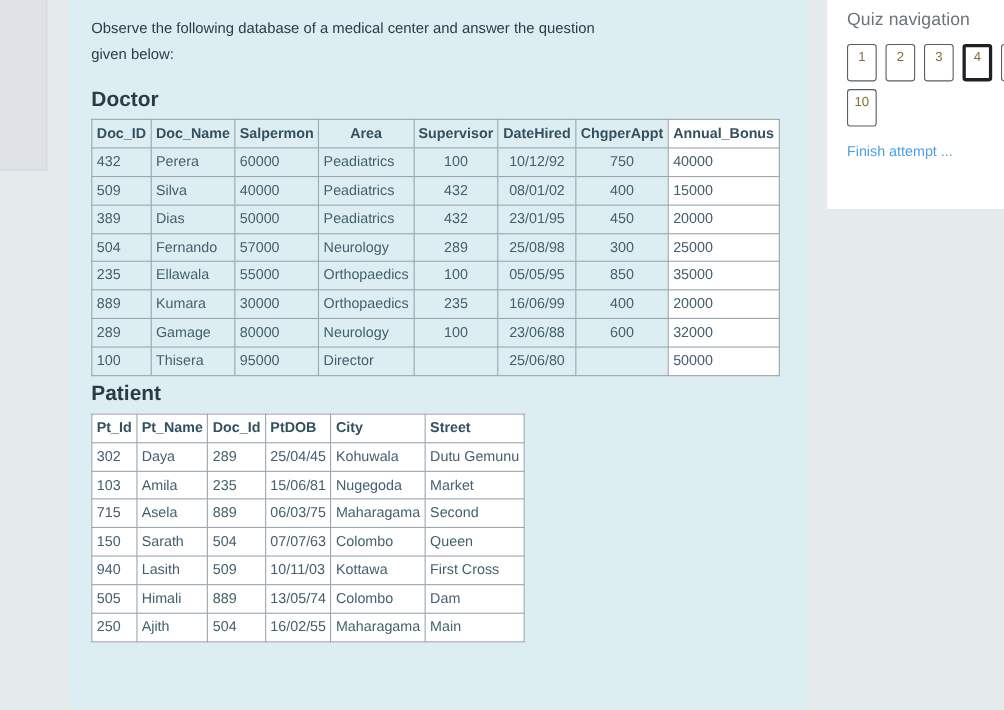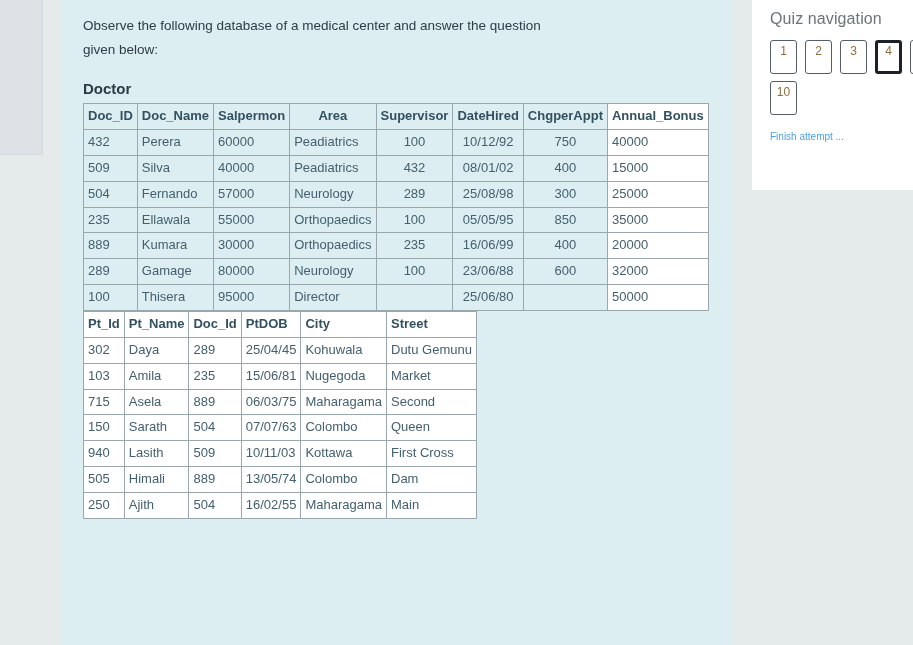--- a/index.html
+++ b/index.html
@@ -80,21 +80,21 @@
 
   .qtext {
     font-size: 13.5px;
     line-height: 1.75;
     color: #2d3b45;
     margin: 0 0 19px 0;
     max-width: 560px;
   }
 
   .tbl-caption {
-    font-size: 15px;
+    font-size: 19px;
     font-weight: bold;
     color: #2d3b45;
     margin: 6px 0 6px 0;
   }
 
   table.db {
     border-collapse: collapse;
     font-size: 13px;
     color: #44606e;
     background: #ddeef2;
@@ -173,21 +173,21 @@
     cursor: pointer;
   }
   .nav-box.current {
     border: 3px solid #1d2125;
     color: #8a6d3b;
     padding-top: 1px;
   }
   .finish-link {
     display: inline-block;
     color: #4a9fe8;
-    font-size: 10px;
+    font-size: 13px;
     text-decoration: none;
     cursor: pointer;
     margin-top: 2px;
   }
 </style>
 </head>
 <body>
 
 <div class="page">
 
@@ -235,20 +235,30 @@
             <td>509</td>
             <td>Silva</td>
             <td>40000</td>
             <td>Peadiatrics</td>
             <td class="num-center">432</td>
             <td class="num-center">08/01/02</td>
             <td class="num-center">400</td>
             <td class="white-col">15000</td>
           </tr>
           <tr>
+            <td>389</td>
+            <td>Dias</td>
+            <td>50000</td>
+            <td>Peadiatrics</td>
+            <td class="num-center">432</td>
+            <td class="num-center">23/01/95</td>
+            <td class="num-center">450</td>
+            <td class="white-col">20000</td>
+          </tr>
+          <tr>
             <td>504</td>
             <td>Fernando</td>
             <td>57000</td>
             <td>Neurology</td>
             <td class="num-center">289</td>
             <td class="num-center">25/08/98</td>
             <td class="num-center">300</td>
             <td class="white-col">25000</td>
           </tr>
           <tr>
@@ -287,20 +297,21 @@
             <td>95000</td>
             <td>Director</td>
             <td class="num-center">&nbsp;</td>
             <td class="num-center">25/06/80</td>
             <td class="num-center">&nbsp;</td>
             <td class="white-col">50000</td>
           </tr>
         </tbody>
     </table>
 
+    <div class="tbl-caption">Patient</div>
 
     <table class="db patient" id="patient-table">
       <thead>
         <tr>
             <th style="text-align: left;">Pt_Id</th>
             <th style="text-align: right;">Pt_Name</th>
             <th style="text-align: left;">Doc_Id</th>
             <th style="text-align: left;">PtDOB</th>
             <th style="text-align: left;">City</th>
             <th style="text-align: left;">Street</th>

